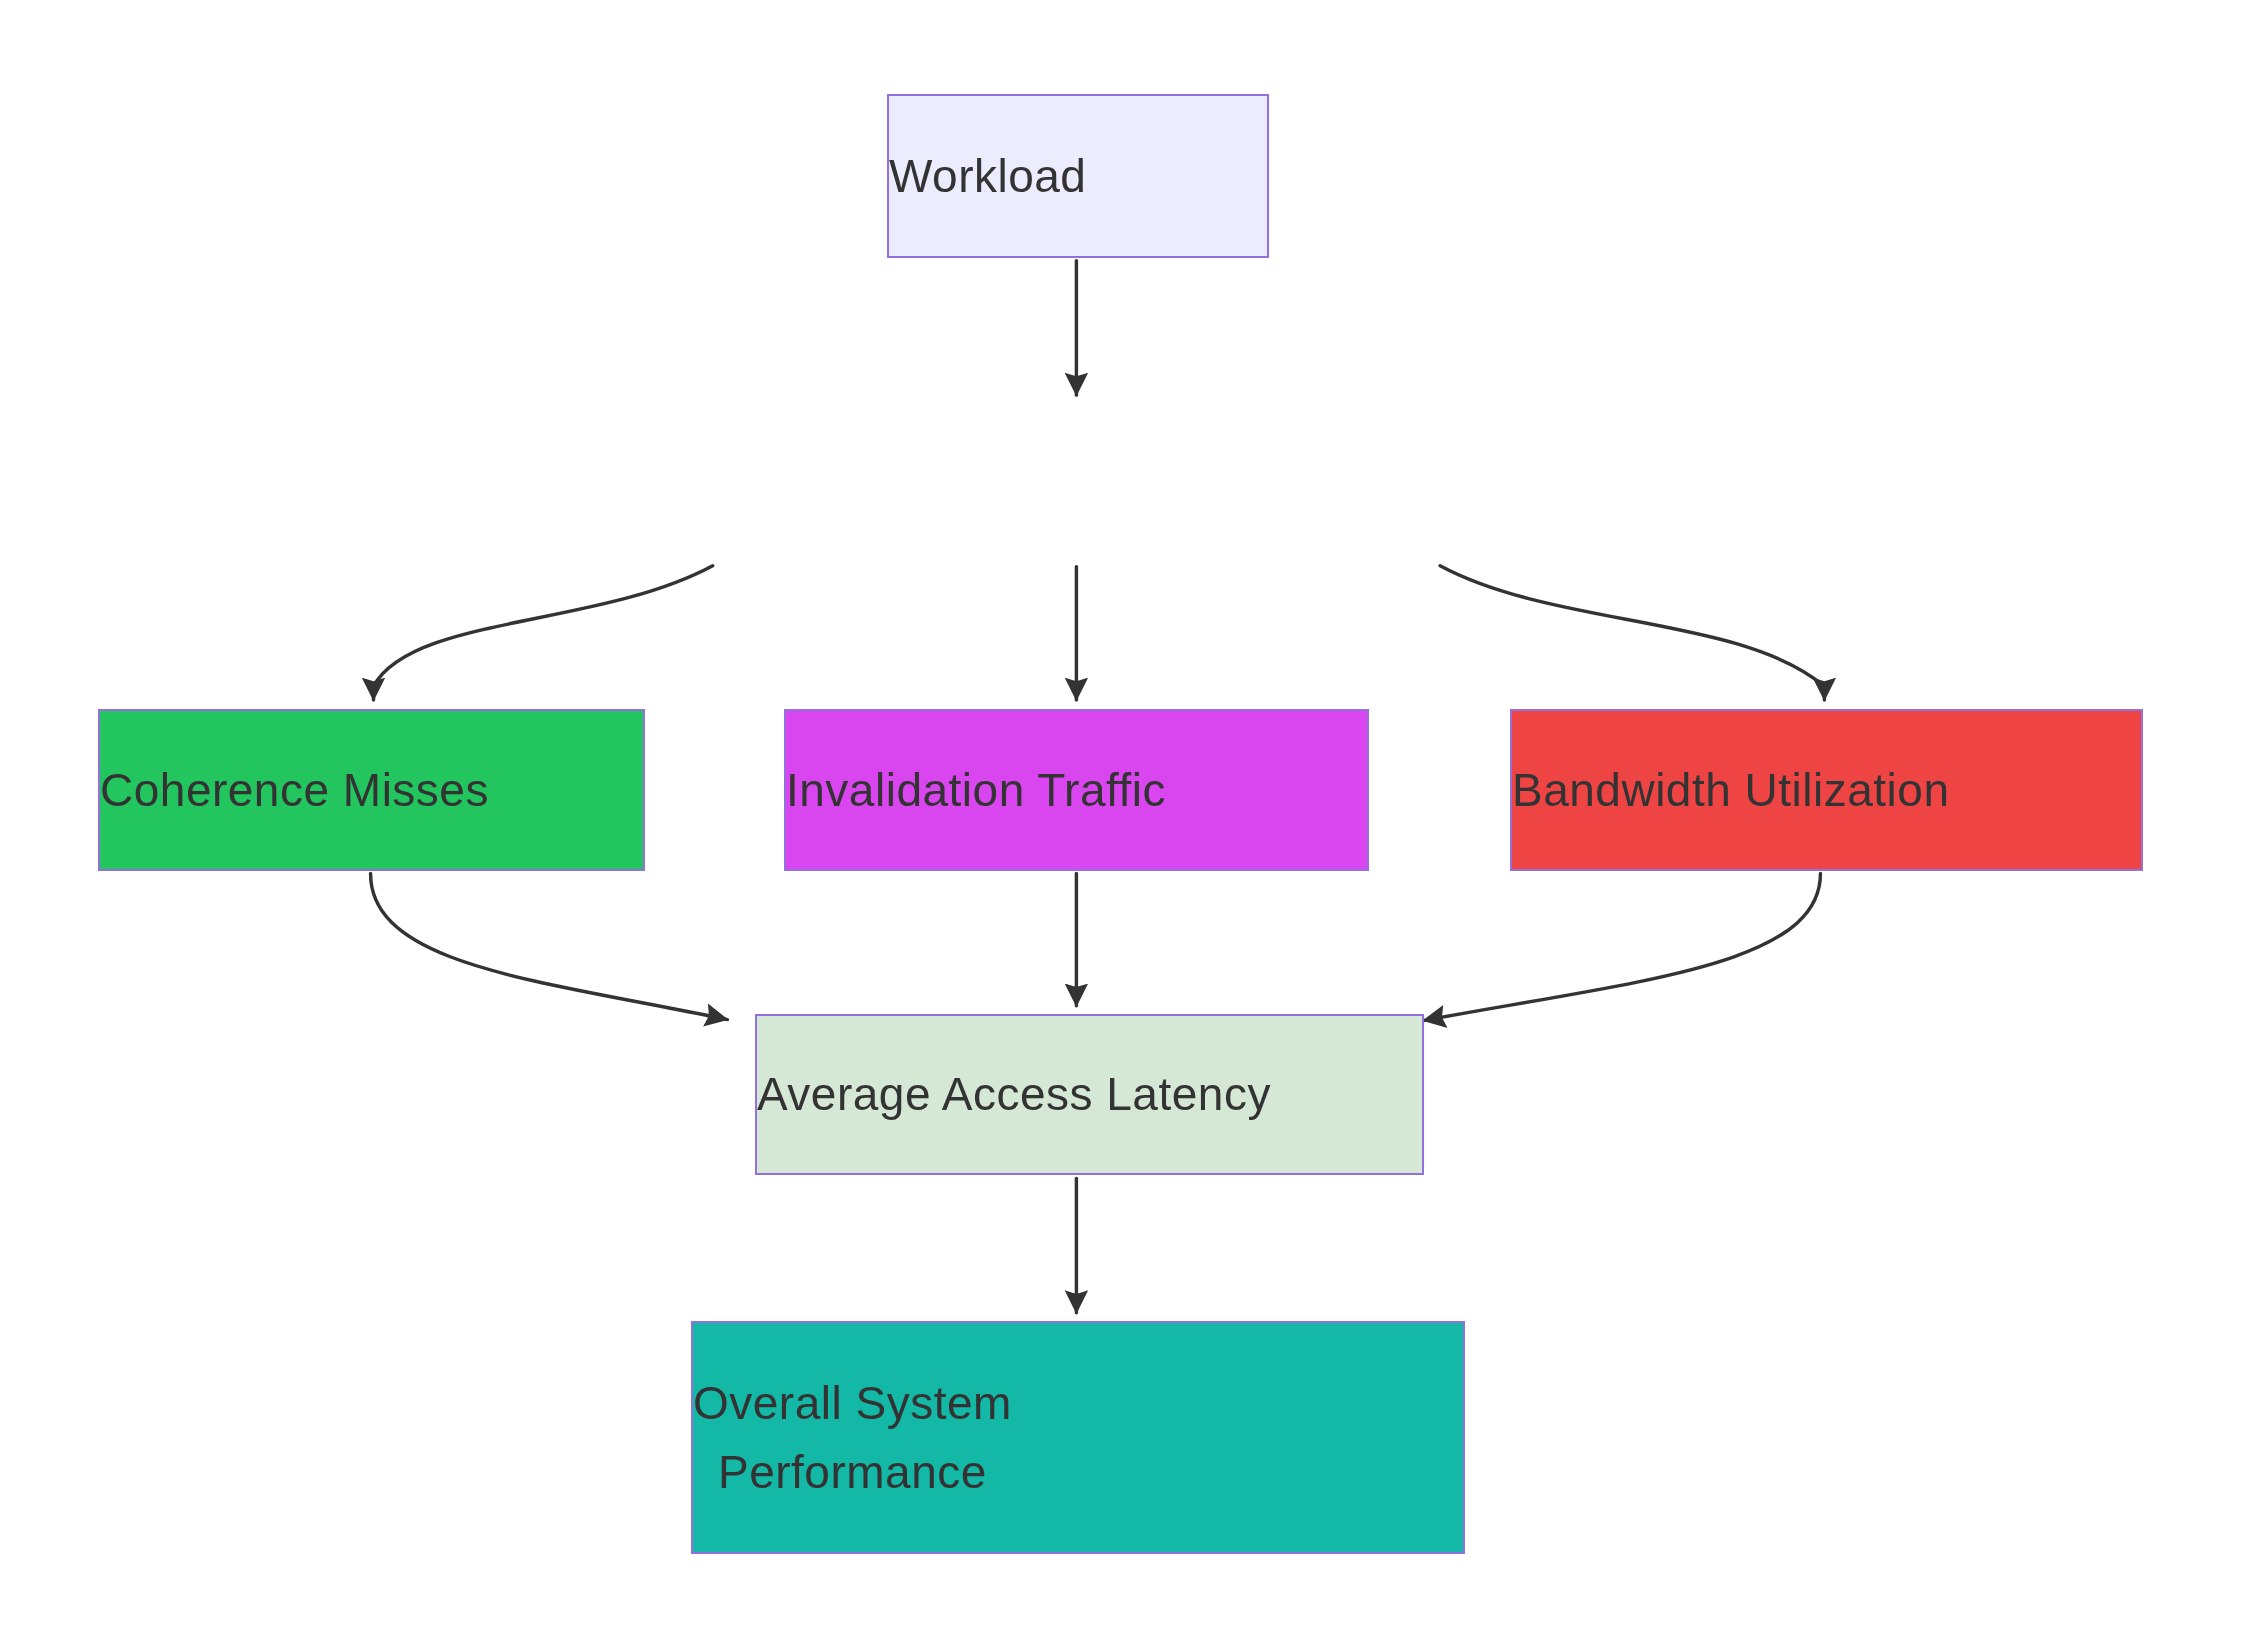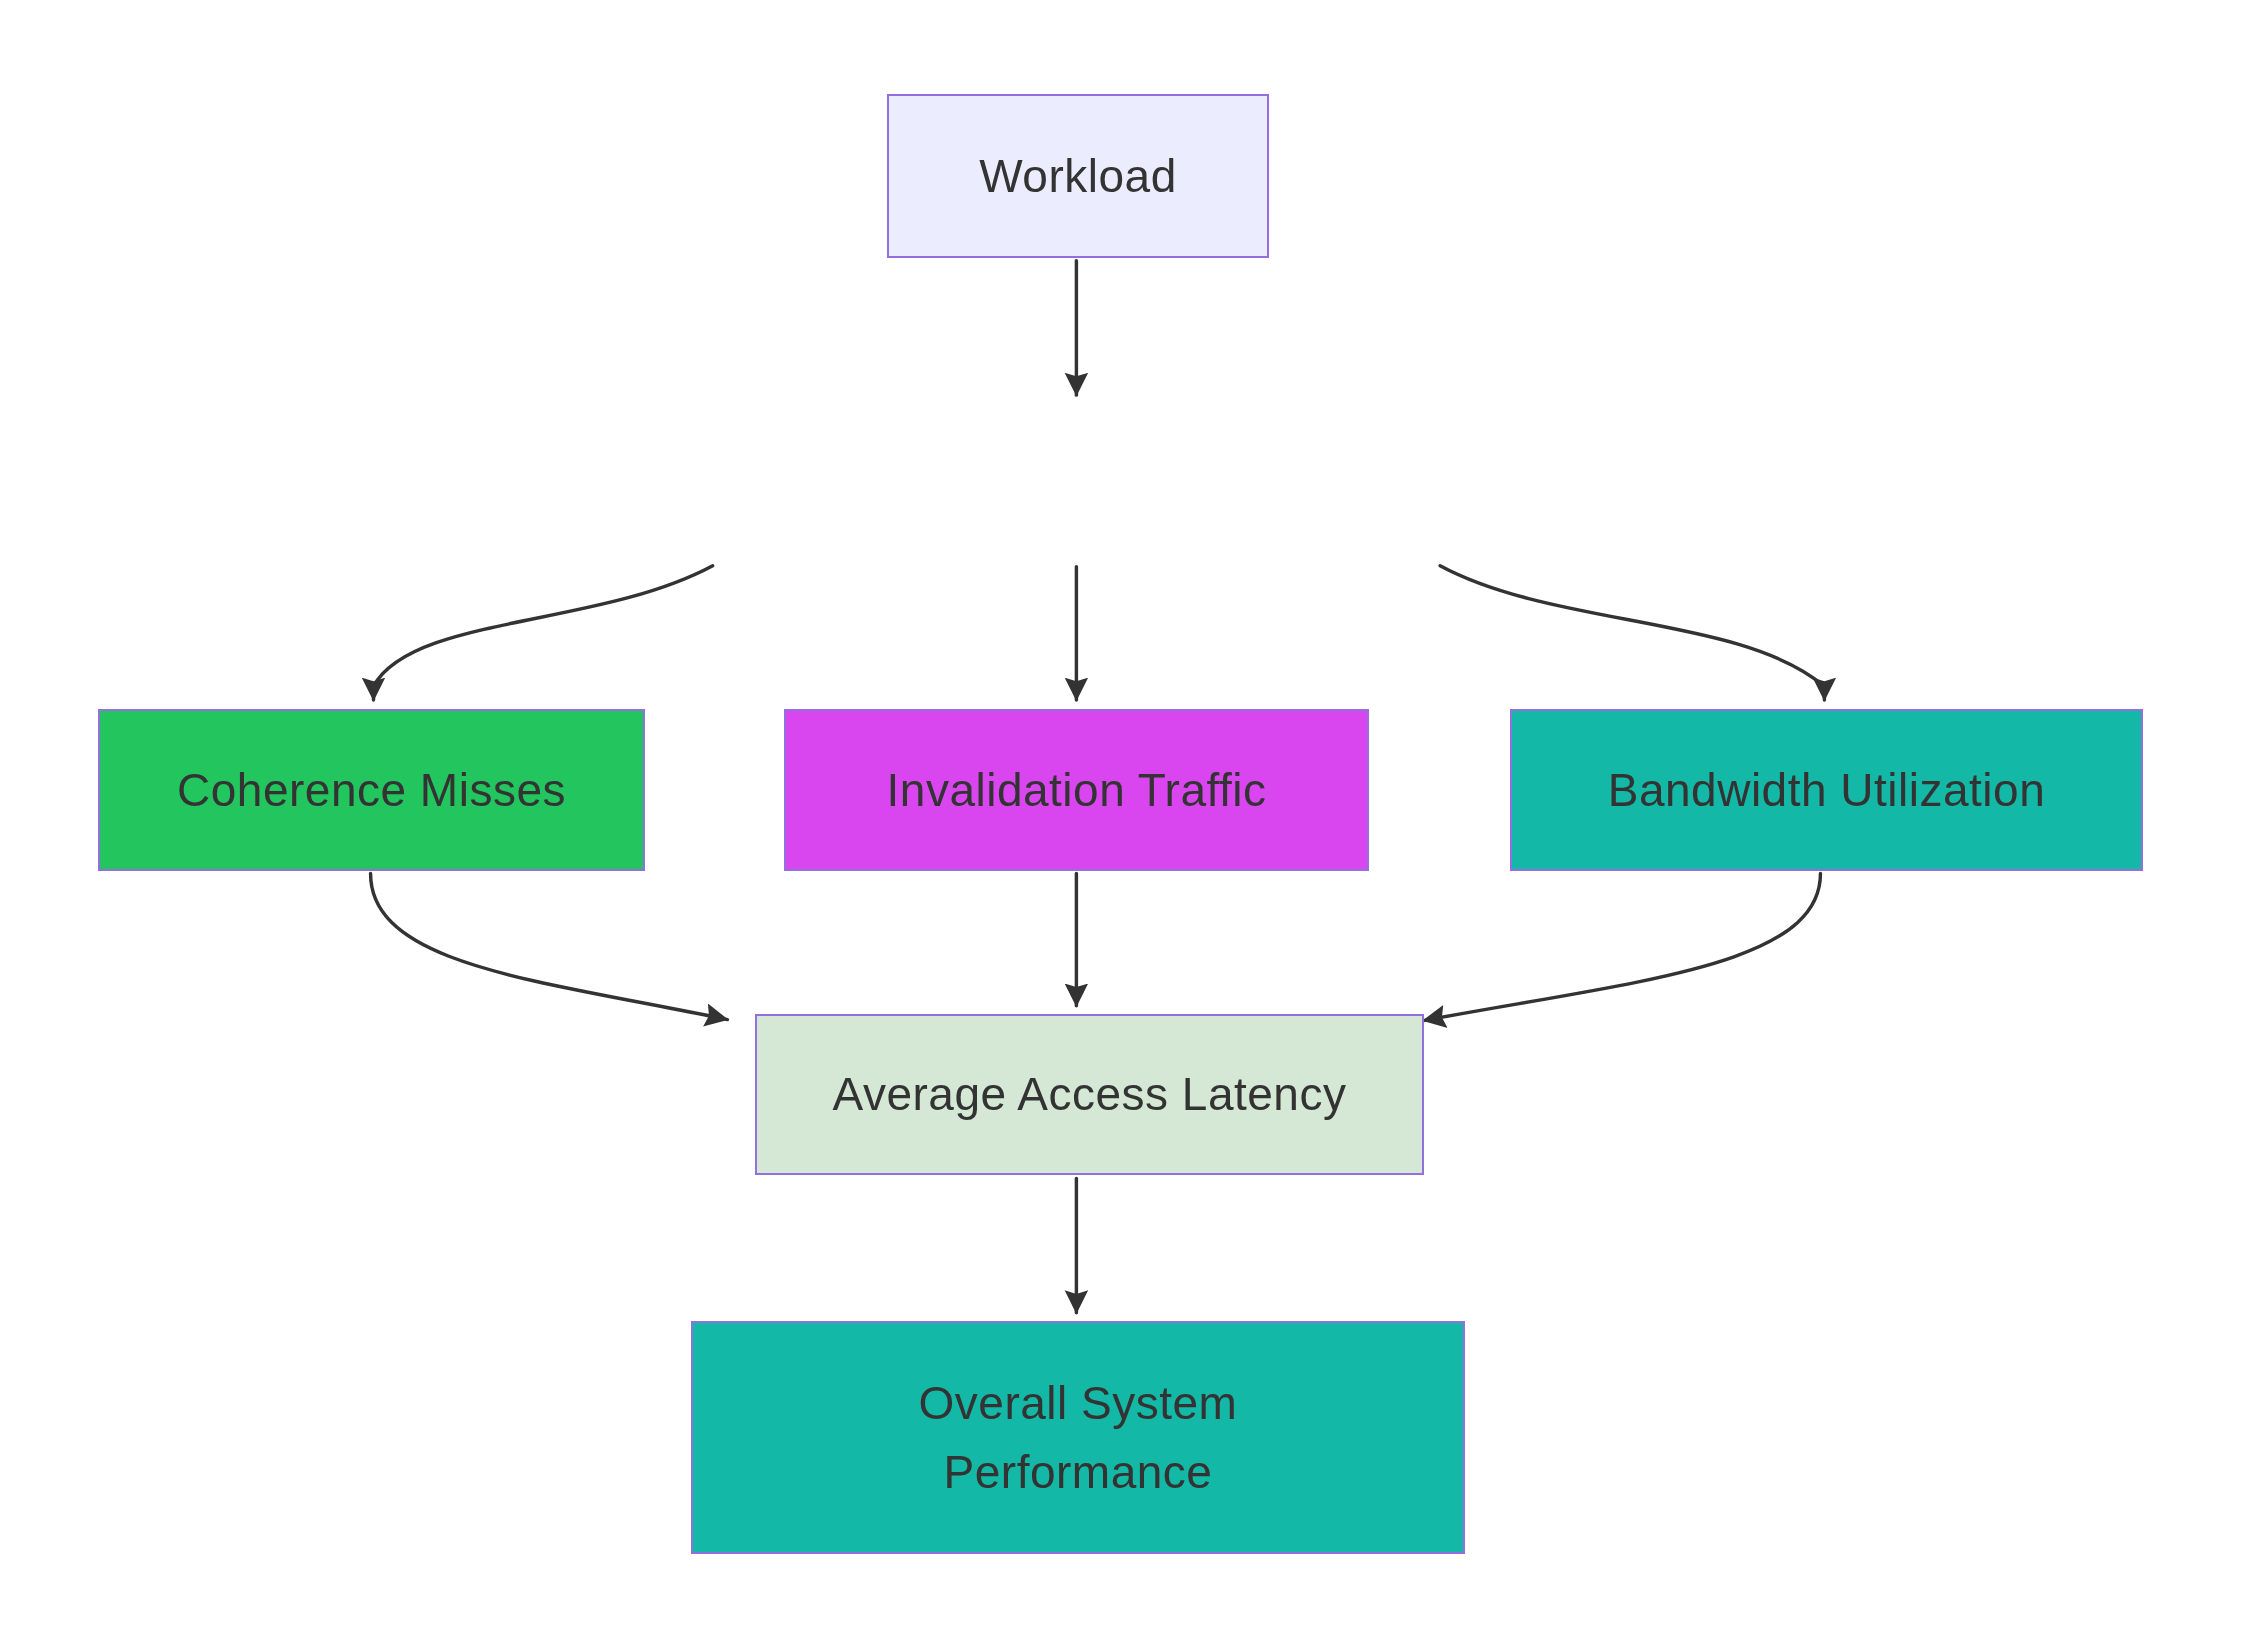--- a/index.html
+++ b/index.html
@@ -26,21 +26,21 @@
     fill: none;
     stroke-width: 3.5px;
     stroke-linecap: round;
   }
   .node {
     position: absolute;
     box-sizing: border-box;
     border: 2.9px solid #9370DB;
     display: flex;
     align-items: center;
-    justify-content: center;
+    justify-content: flex-start;
     text-align: center;
   }
   .node-label {
     color: #333333;
     font-size: 46px;
     line-height: 1.5;
     white-space: pre-line;
     letter-spacing: 0.5px;
   }
 </style>
@@ -67,21 +67,21 @@
 
   <div class="node" style="left: 887px; top: 94px; width: 382px; height: 164px; background: rgb(236, 236, 255); border-color: rgb(147, 112, 219);">
     <span class="node-label">Workload</span>
   </div>
   <div class="node" style="left: 98px; top: 709px; width: 547px; height: 162px; background: #22c55e; border-color: rgb(147, 112, 219);">
     <span class="node-label">Coherence Misses</span>
   </div>
   <div class="node" style="left: 784px; top: 709px; width: 585px; height: 162px; background: #d946ef; border-color: rgb(147, 112, 219);">
     <span class="node-label">Invalidation Traffic</span>
   </div>
-  <div class="node" style="left: 1510px; top: 709px; width: 633px; height: 162px; background: #14b8a6; border-color: rgb(147, 112, 219);">
+  <div class="node" style="left: 1510px; top: 709px; width: 633px; height: 162px; background: #ef4444; border-color: rgb(147, 112, 219);">
     <span class="node-label">Bandwidth Utilization</span>
   </div>
   <div class="node" style="left: 739px; top: 1014px; width: 669px; height: 161px; background: rgb(213, 232, 213); border-color: rgb(147, 112, 219); margin-left: 16px;">
     <span class="node-label">Average Access Latency</span>
   </div>
   <div class="node" style="left: 691px; top: 1321px; width: 774px; height: 233px; background: #14b8a6; border-color: rgb(147, 112, 219);">
     <span class="node-label">Overall System
 Performance</span>
   </div>
 

